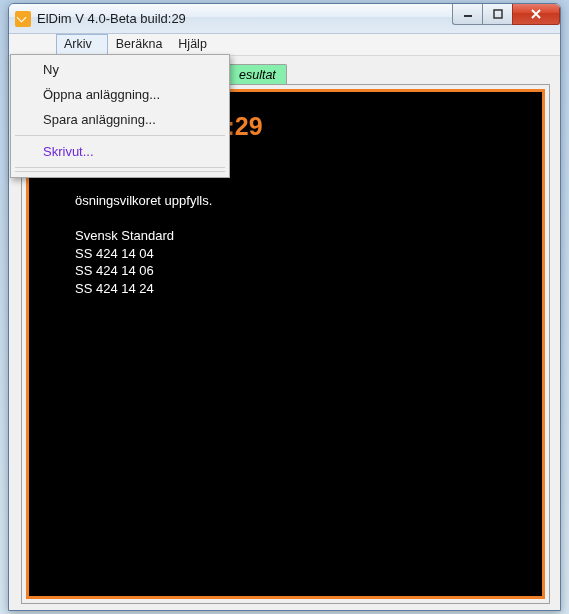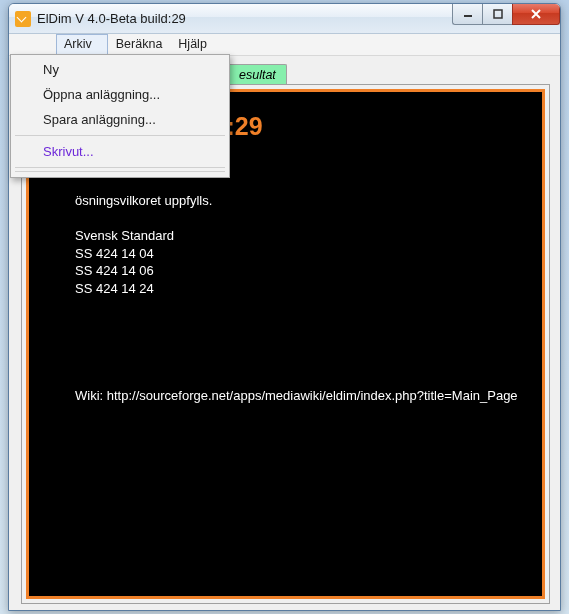--- a/index.html
+++ b/index.html
@@ -228,21 +228,20 @@
     <div class="content-border"></div>
     <div class="content">
       <div class="heading">V 4.0-Beta build:29</div>
       <div class="body-text">ösningsvilkoret uppfylls.</div>
       <div class="gap"></div>
       <div class="body-text">Svensk Standard</div>
       <div class="body-text">SS 424 14 04</div>
       <div class="body-text">SS 424 14 06</div>
       <div class="body-text">SS 424 14 24</div>
       <div class="gap2"></div>
-      <div class="body-text">Wiki: http://sourceforge.net/apps/mediawiki/eldim/index.php?title=Main_Page</div>
     </div>
   </div>
 
 </div>
 
 <div class="dropdown">
   <div class="dd-item">Ny</div>
   <div class="dd-item">Öppna anläggning...</div>
   <div class="dd-item">Spara anläggning...</div>
   <div class="dd-sep"></div>

